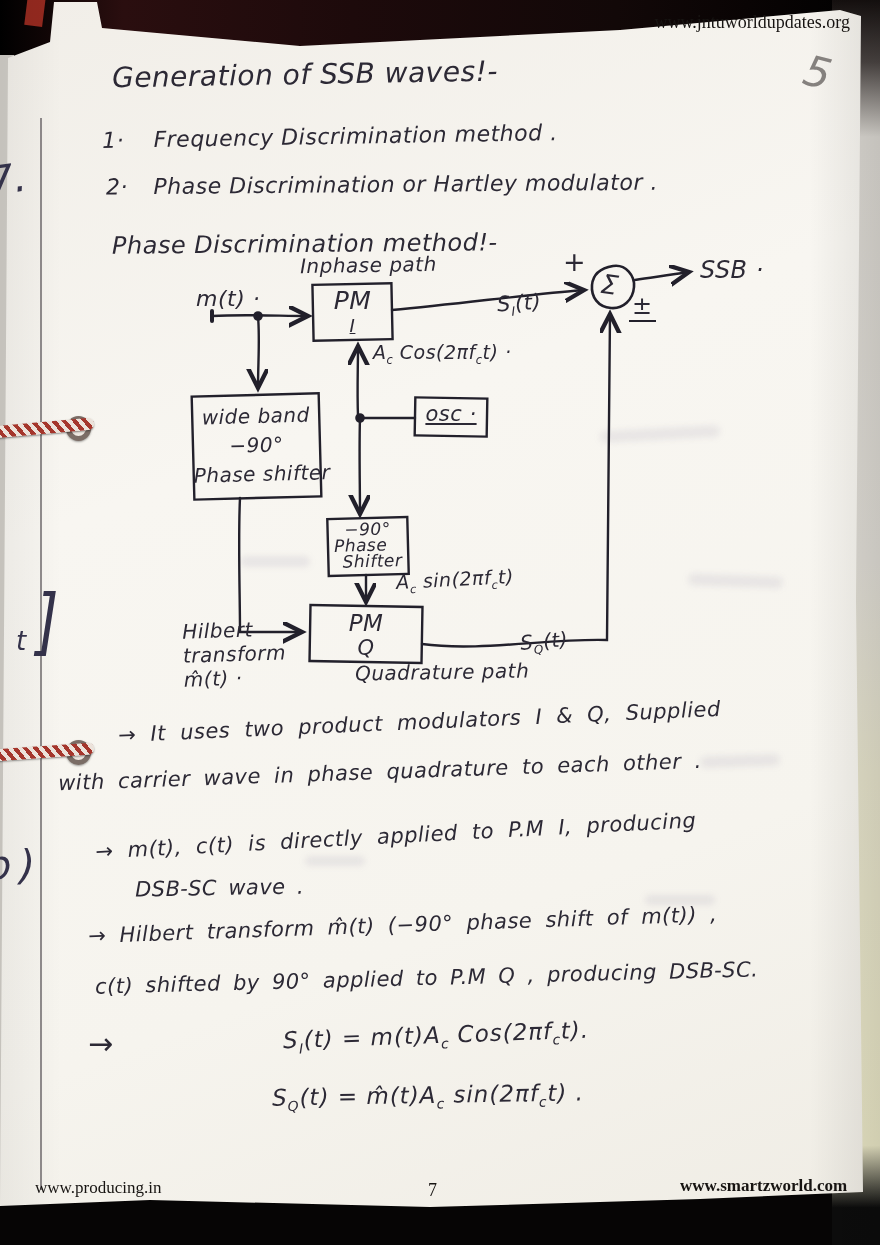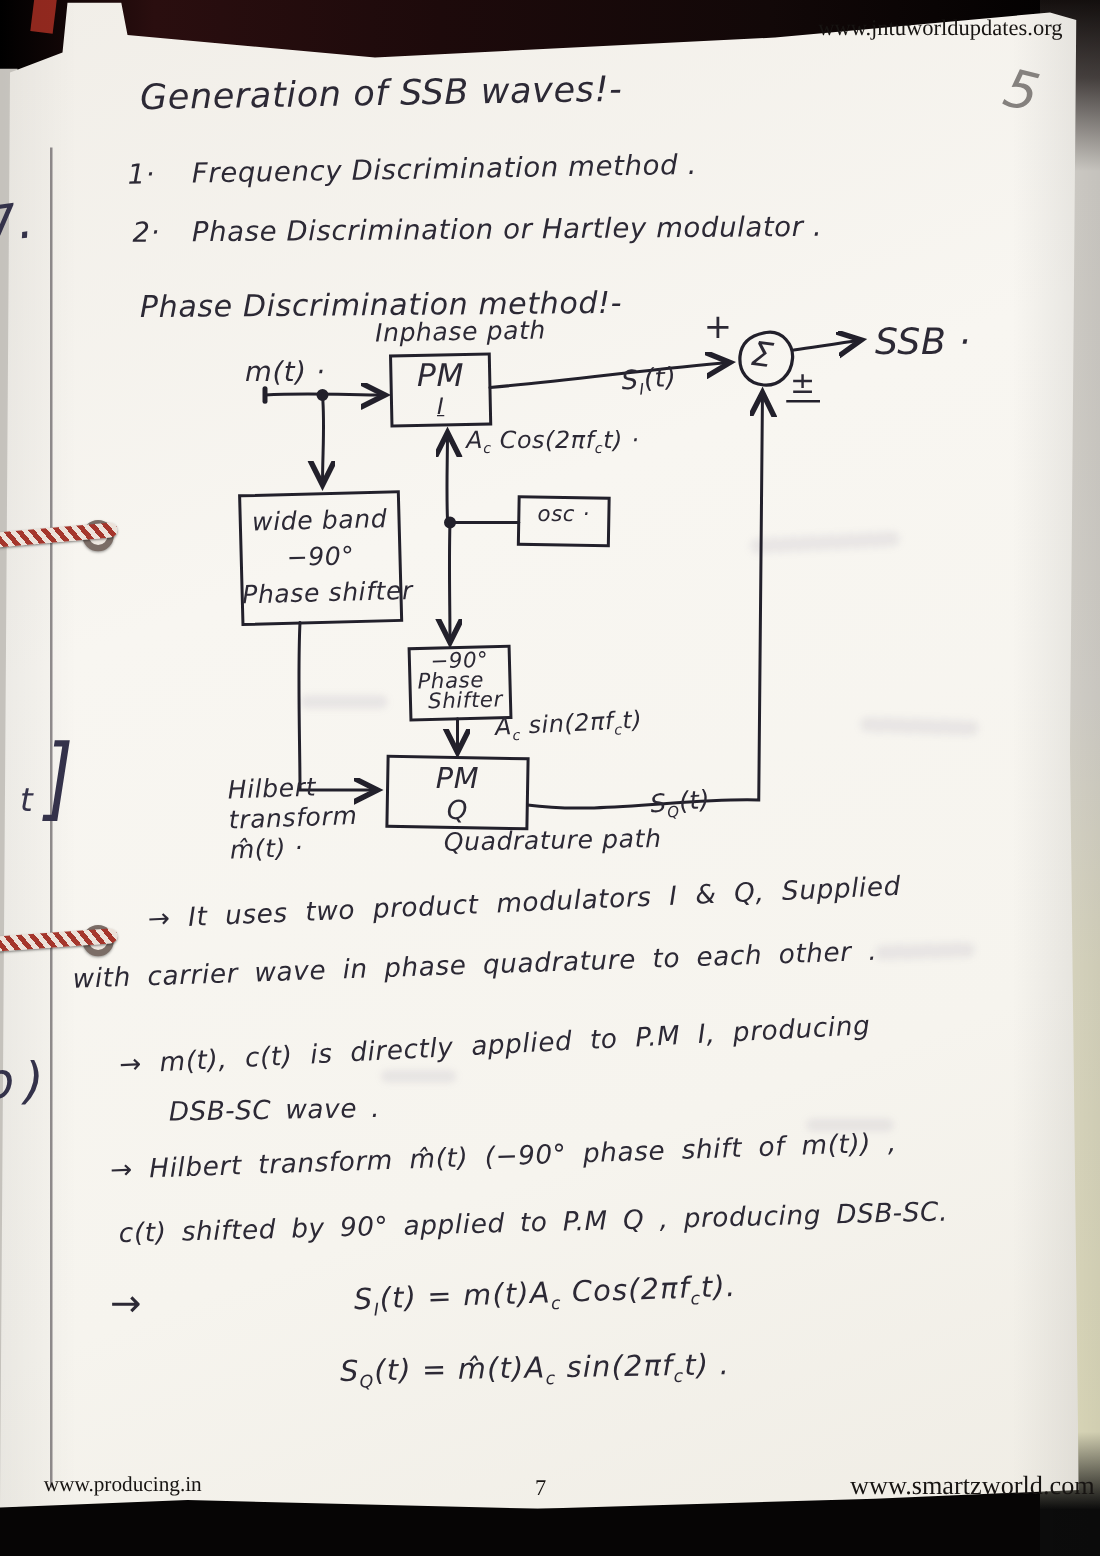--- a/index.html
+++ b/index.html
@@ -50,21 +50,21 @@
   <div class="smudge" style="left:688px;top:575px;width:95px;height:12px;transform:rotate(2deg);"></div>
   <div class="smudge" style="left:240px;top:556px;width:70px;height:11px;"></div>
   <div class="smudge" style="left:700px;top:755px;width:80px;height:12px;transform:rotate(-2deg);"></div>
   <div class="smudge" style="left:305px;top:856px;width:60px;height:10px;"></div>
   <div class="smudge" style="left:645px;top:895px;width:70px;height:10px;"></div>
 
   <div class="printed" style="right:30px;top:12px;font-size:18px;">www.jntuworldupdates.org</div>
   <div class="hw" style="left:804px;top:48px;font-size:42px;color:#85817e;transform:rotate(14deg);">5</div>
   <div class="printed" style="left:35px;top:1178px;font-size:17px;">www.producing.in</div>
   <div class="printed" style="left:428px;top:1180px;font-size:18px;">7</div>
-  <div class="printed" style="left:680px;top:1176px;font-size:21px;">www.smartzworld.com</div>
+  <div class="printed" style="left:680px;top:1176px;font-size:17px;font-weight:bold;">www.smartzworld.com</div>
 
   <div class="mark" style="left:-12px;top:156px;font-size:40px;transform:rotate(-8deg);">7.</div>
   <div class="mark" style="left:16px;top:626px;font-size:26px;">t</div>
   <div class="mark" style="left:36px;top:588px;font-size:58px;transform:scaleY(1.25);">]</div>
   <div class="mark" style="left:-14px;top:842px;font-size:40px;letter-spacing:8px;">b)</div>
 
   <div class="hw" style="left:112px;top:58px;font-size:28px;transform:rotate(-1deg);">Generation of SSB waves!-</div>
 
   <div class="hw" style="left:102px;top:124px;font-size:22px;transform:rotate(-1deg);">
     <span>1·</span>
@@ -110,24 +110,24 @@
 
   <div class="hw" style="left:313px;top:286px;width:79px;text-align:center;">
     <div style="font-size:25px;">PM</div>
     <div style="font-size:18px;text-decoration:underline;">I</div>
   </div>
 
   <div class="hw" style="left:497px;top:291px;font-size:21px;transform:rotate(-4deg);"><span>S</span><sub>I</sub><span>(t)</span></div>
   <div class="hw" style="left:563px;top:246px;font-size:27px;">+</div>
   <div class="hw" style="left:601px;top:269px;font-size:27px;transform:rotate(8deg);">Σ</div>
   <div class="hw" style="left:629px;top:292px;font-size:24px;border-bottom:2px solid #22202b;padding:0 3px;">±</div>
-  <div class="hw" style="left:700px;top:256px;font-size:29px;">SSB ·</div>
+  <div class="hw" style="left:700px;top:256px;font-size:24px;">SSB ·</div>
 
   <div class="hw" style="left:373px;top:341px;font-size:19px;"><span>A</span><sub>c</sub><span> Cos(2πf</span><sub>c</sub><span>t) ·</span></div>
-  <div class="hw" style="left:415px;top:402px;width:72px;text-align:center;font-size:17px;">osc ·</div>
+  <div class="hw" style="left:415px;top:402px;width:72px;text-align:center;font-size:21px;text-decoration:underline;">osc ·</div>
 
   <div class="hw" style="left:193px;top:402px;width:127px;text-align:center;font-size:20px;line-height:29px;transform:rotate(-1.5deg);">
     <div>wide band</div>
     <div>−90°</div>
     <div>Phase shifter</div>
   </div>
 
   <div class="hw" style="left:328px;top:521px;width:80px;text-align:center;font-size:17px;line-height:16px;transform:rotate(-1.5deg);">
     <div>−90°</div>
     <div style="text-align:left;padding-left:6px;">Phase</div>

